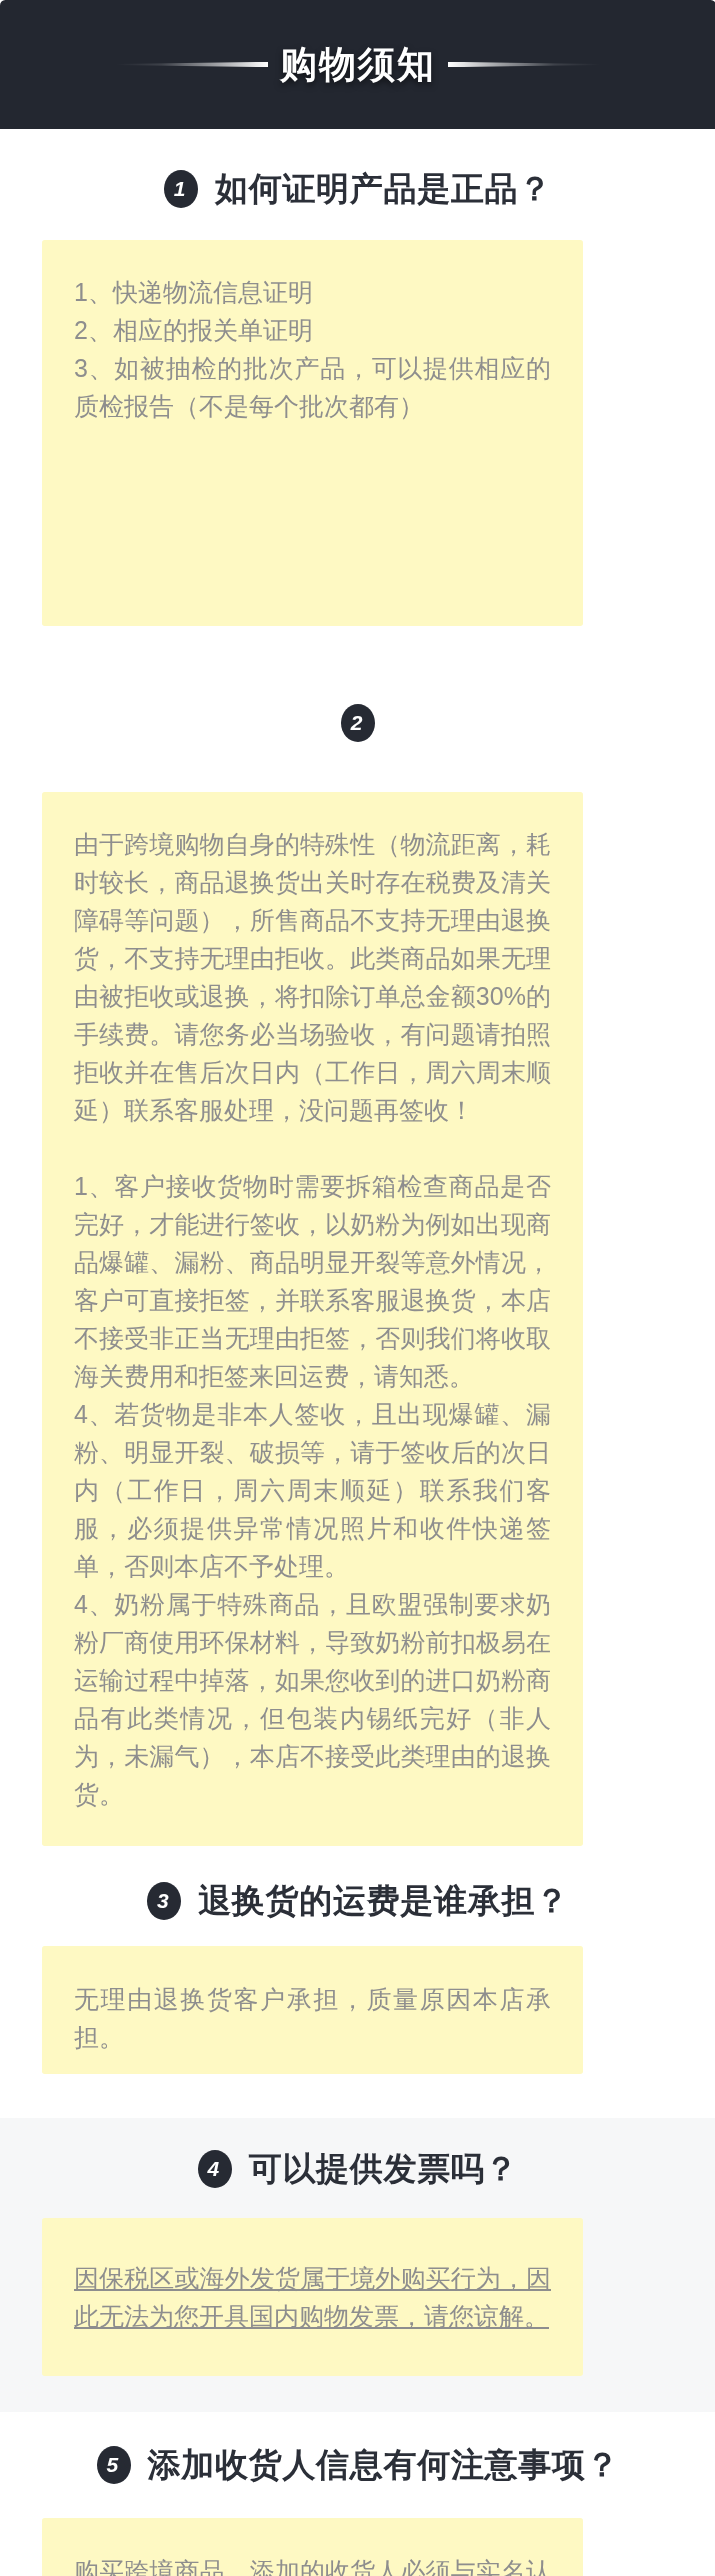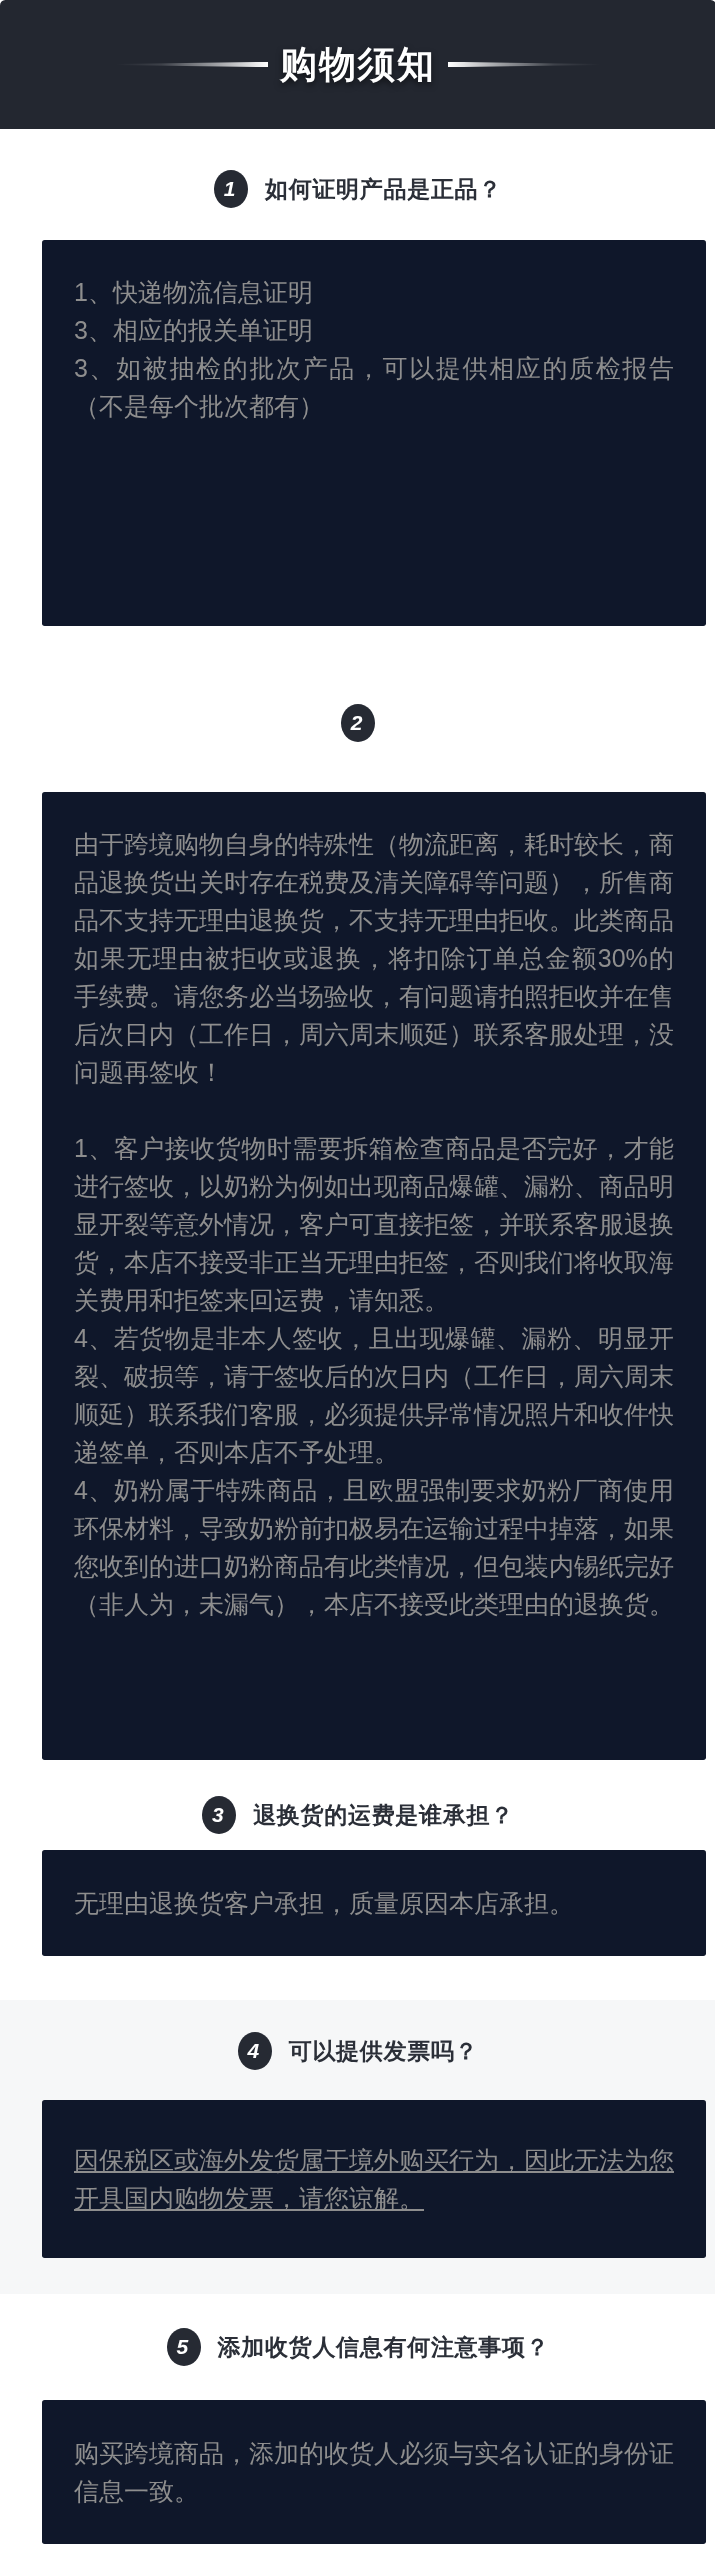--- a/index.html
+++ b/index.html
@@ -34,39 +34,39 @@
     display:flex; align-items:center; justify-content:center; gap:17px;
     height:38px;
   }
   .num-badge {
     width:34px; height:38px; background:#262a33; border-radius:50%;
     color:#ffffff; font-size:21px; font-weight:bold; font-style:italic;
     display:inline-flex; align-items:center; justify-content:center;
     flex:0 0 auto; padding-right:2.7px;
   }
   .q-text {
-    font-size:23px; font-weight:900; color:#2b2f38; letter-spacing:0.7px;
+    font-size:33px; font-weight:900; color:#2b2f38; letter-spacing:0.7px;
     white-space:nowrap;
   }
   
   .answer-box {
-    width:664px; margin-left:42px; margin-right:42px;
-    background:#0f172a; border-radius:2.7px;
+    width:541px; margin-left:42px; margin-right:42px;
+    background:#fef9c3; border-radius:2.7px;
     padding:33px 32px; color:#8e8e8e;
     font-size:25px; line-height:38px; text-align:justify;
   }
   .answer-box p { margin:0; }
   .para-gap { margin-top:38px !important; }
 
   .row-1 { margin-top:41px; }
   .box-1 { margin-top:32px; min-height:386px; }
   .row-2 { margin-top:78px; }
   .box-2 { margin-top:50px; min-height:968px; }
   .row-3 { margin-top:36px; }
-  .box-3 { margin-top:16px; min-height:99px; padding-top:34px; padding-bottom:34px; }
+  .box-3 { margin-top:26px; min-height:99px; padding-top:34px; padding-bottom:18px; }
   .band {
     margin-top:44px; background:#f6f7f8;
     padding-top:32px; padding-bottom:36px;
   }
   .box-4 { margin-top:30px; min-height:149px; padding-top:41px; padding-bottom:41px;text-decoration:underline; }
   .row-5 { margin-top:34px; }
   .box-5 { margin-top:34px; min-height:137px; padding-top:34px; padding-bottom:34px; }
 </style>
 </head>
 <body>
@@ -77,21 +77,21 @@
   <span class="decor-line right"></span>
 </header>
 
 <section>
   <div class="q-row row-1">
     <span class="num-badge">1</span>
     <h2 class="q-text">如何证明产品是正品？</h2>
   </div>
   <div class="answer-box box-1">
     <p>1、快递物流信息证明</p>
-    <p>3、相应的报关单证明</p>
+    <p>2、相应的报关单证明</p>
     <p>3、如被抽检的批次产品，可以提供相应的质检报告（不是每个批次都有）</p>
   </div>
 </section>
 
 <section>
   <div class="q-row row-2">
     <span class="num-badge">2</span>
   </div>
   <div class="answer-box box-2">
     <p>由于跨境购物自身的特殊性（物流距离，耗时较长，商品退换货出关时存在税费及清关障碍等问题），所售商品不支持无理由退换货，不支持无理由拒收。此类商品如果无理由被拒收或退换，将扣除订单总金额30%的手续费。请您务必当场验收，有问题请拍照拒收并在售后次日内（工作日，周六周末顺延）联系客服处理，没问题再签收！</p>

